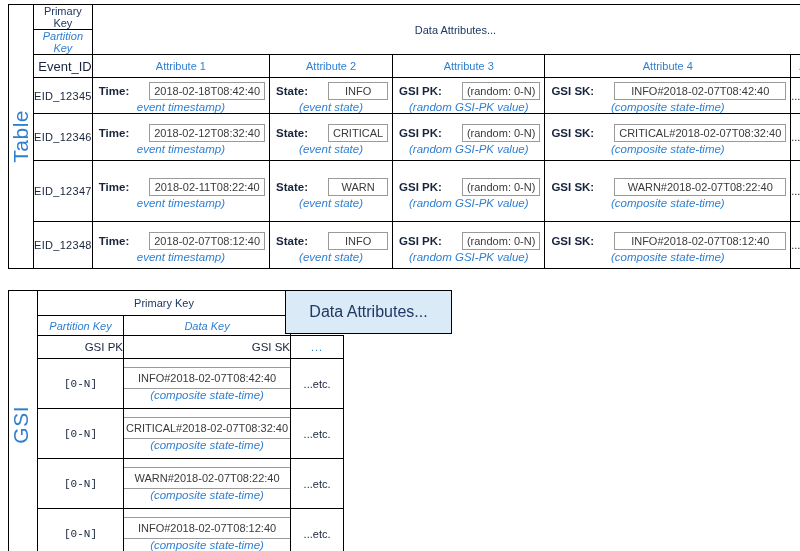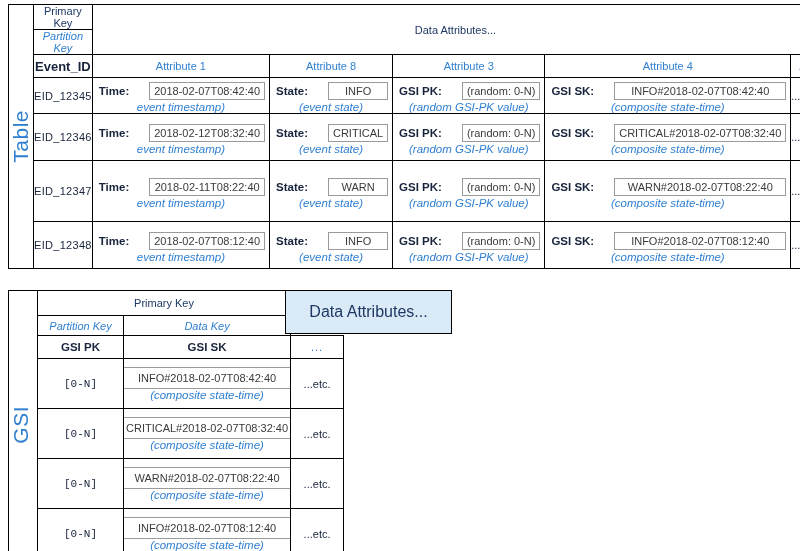--- a/index.html
+++ b/index.html
@@ -30,21 +30,21 @@
   .siderot{
     writing-mode:vertical-rl;transform:rotate(180deg);
     color:#2f7fd1;font-size:21px;letter-spacing:.5px;
     display:block;width:100%;text-align:center;
     font-family:"Liberation Sans","DejaVu Sans",sans-serif;
   }
   .hd-pk{background:#dbeaf7;color:#1f3864;font-size:13px;height:24px;}
   .hd-sub{background:#f6f8fa;color:#2f7fd1;font-style:italic;font-size:11.5px;height:19px;}
   .hd-da{background:#dbeaf7;color:#1f3864;font-size:16px;}
   .hd-name{background:#f1f2f2;color:#2f7fd1;font-size:11.5px;height:22px;}
-  .hd-name.k{color:#18243c;font-weight:bold;font-size:13px;}
+  .hd-name.k{color:#18243c;font-weight:normal;font-size:13px;text-align:right;}
   .hd-dots{background:#f1f2f2;color:#2f7fd1;font-size:11.5px;letter-spacing:1px;}
 
   
   td.key{font-size:13px;color:#18243c;background:#ffffff;letter-spacing:.3px;}
   td.etc{background:#eceded;color:#18243c;font-size:12px;}
   td.attr{background:#eceded;padding:0;}
 
   .attrbox{display:flex;flex-direction:column;height:100%;}
   .attrtop{display:flex;align-items:center;gap:15px;height:23px;padding:3px 4px 0 4px;box-sizing:border-box;}
   .alabel{font-weight:bold;color:#18243c;font-size:11.5px;white-space:nowrap;padding:0 5px 0 2px;}
@@ -102,33 +102,33 @@
           <td class="hd-da" colspan="5" rowspan="2">Data Attributes...</td>
         </tr>
 
         <tr>
           <td class="hd-sub">Partition Key</td>
         </tr>
 
         <tr>
           <td class="hd-name k">Event_ID</td>
           <td class="hd-name">Attribute 1</td>
-          <td class="hd-name">Attribute 8</td>
+          <td class="hd-name">Attribute 2</td>
           <td class="hd-name">Attribute 3</td>
           <td class="hd-name">Attribute 4</td>
           <td class="hd-dots">...</td>
         </tr>
 
         <tr style="height:33px">
           <td class="key">EID_12345</td>
           <td class="attr">
             <div class="attrbox">
               <div class="attrtop">
                 <span class="alabel">Time:</span>
-                <span class="aval">2018-02-07T08:42:40</span>
+                <span class="aval">2018-02-18T08:42:40</span>
               </div>
               <div class="acap">event timestamp)</div>
             </div>
           </td>
           <td class="attr">
             <div class="attrbox">
               <div class="attrtop">
                 <span class="alabel">State:</span>
                 <span class="aval">INFO</span>
               </div>

